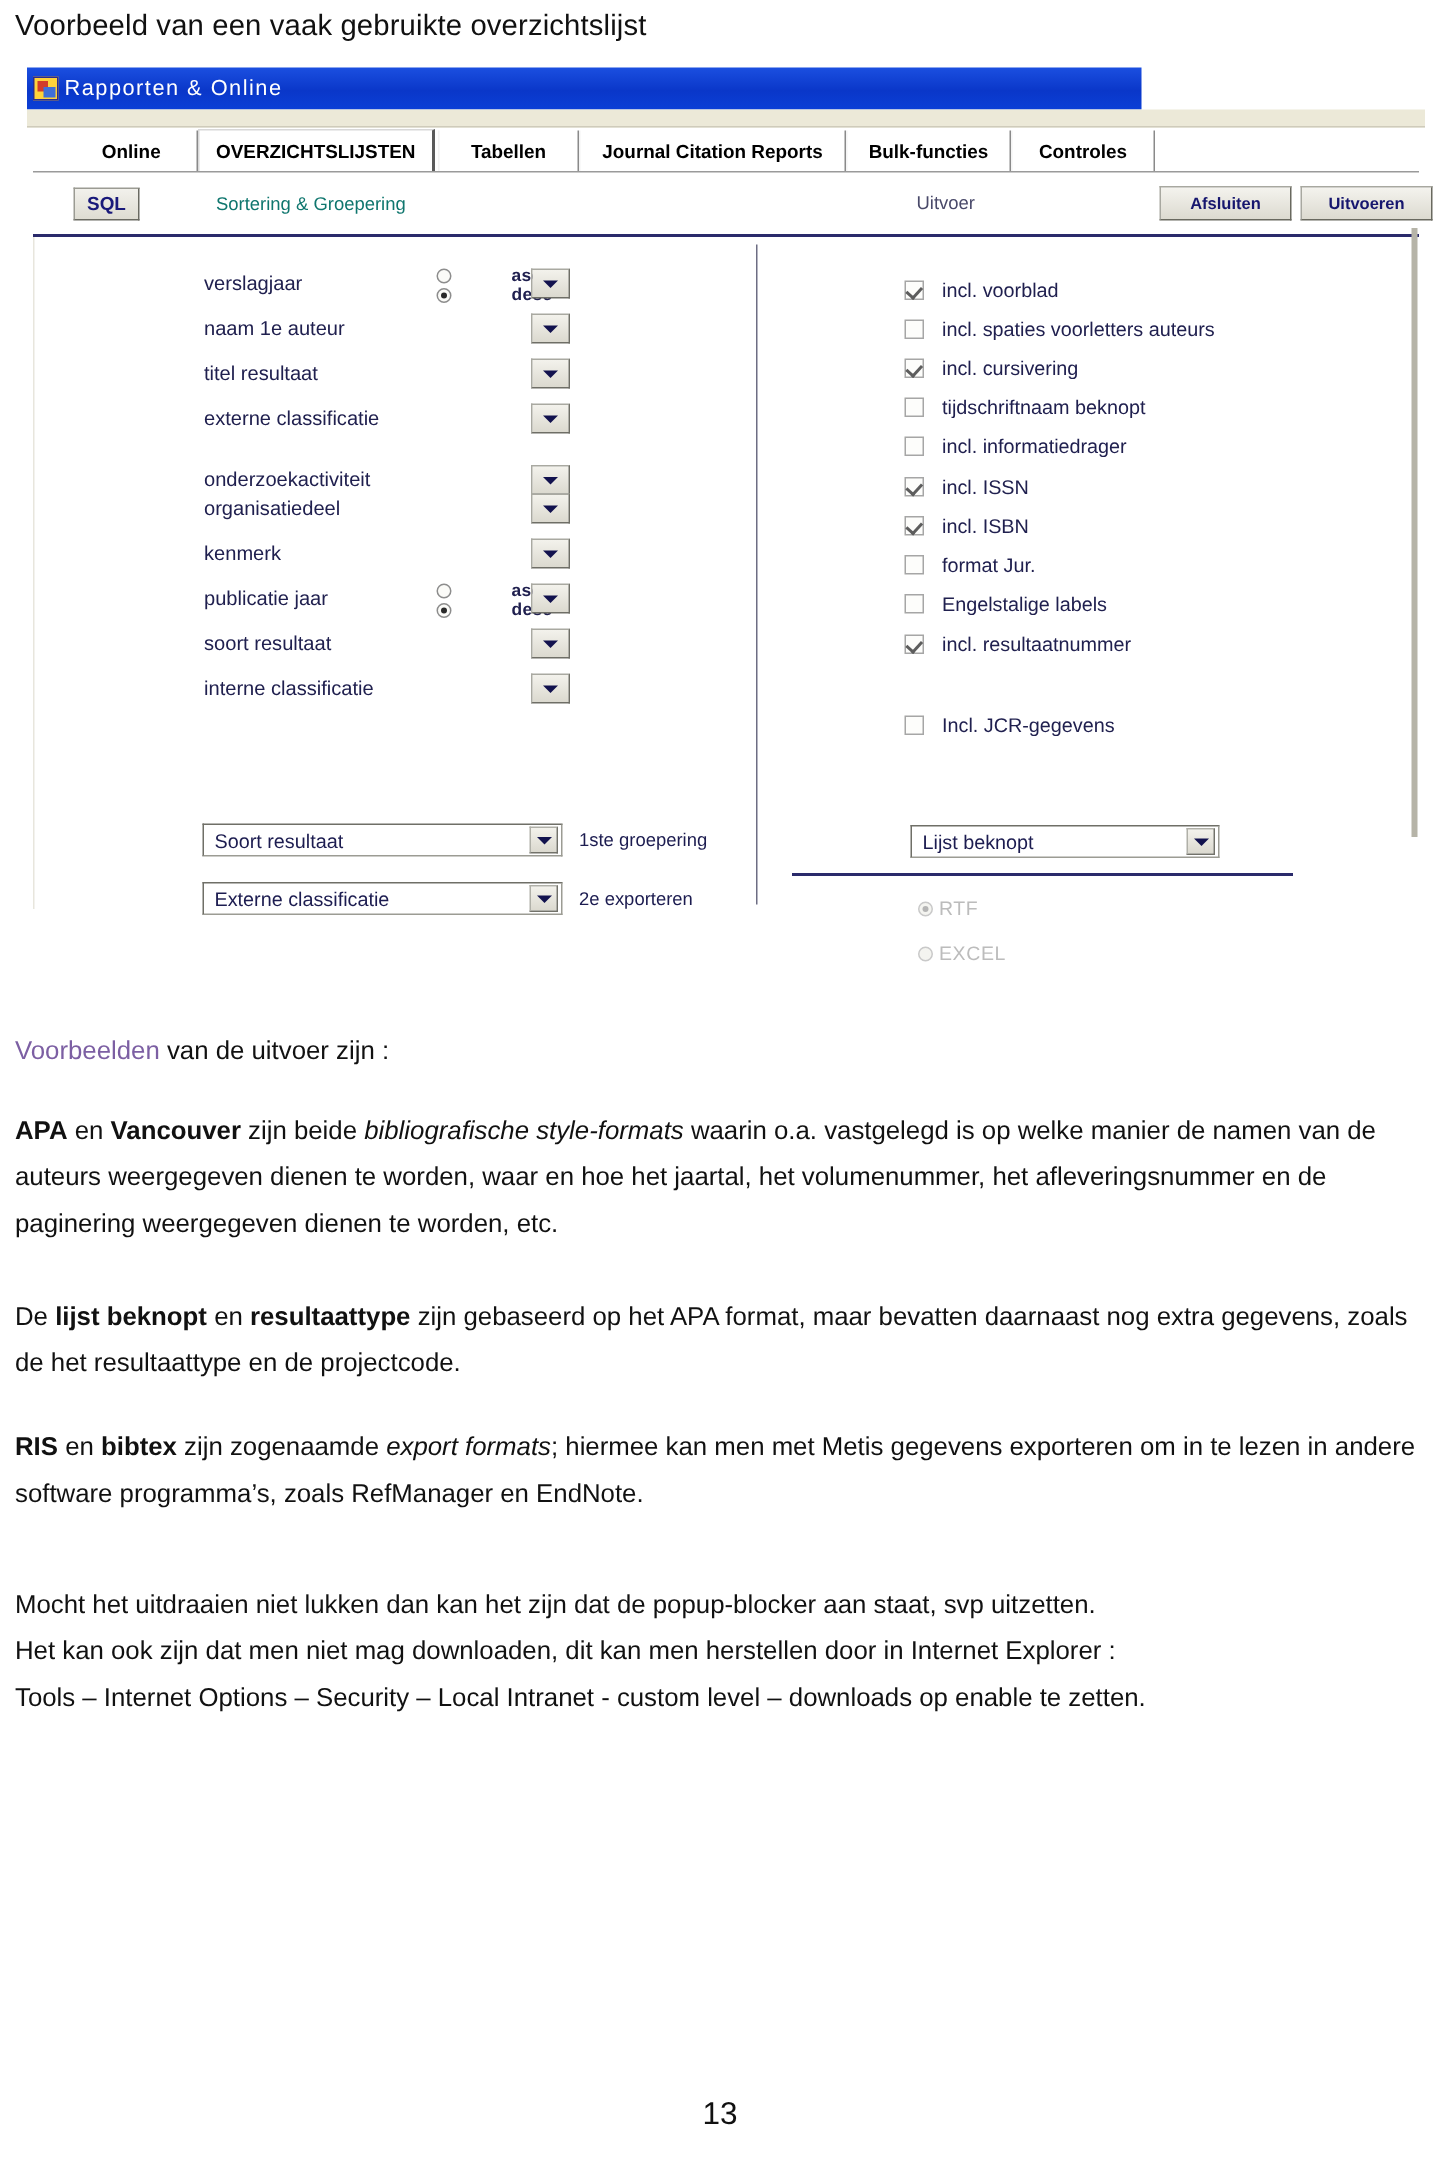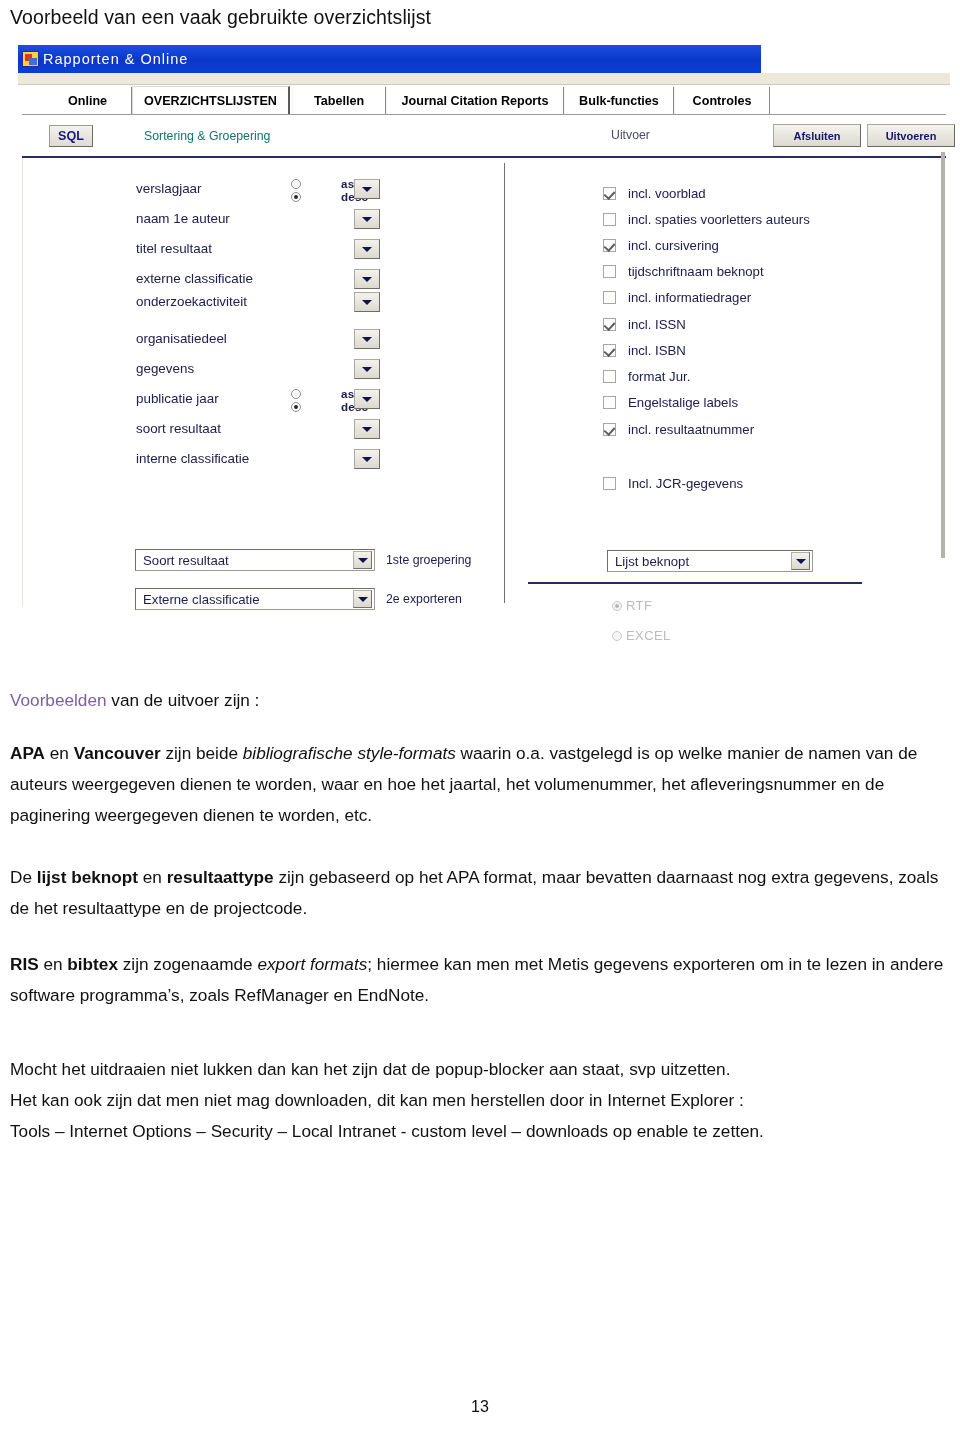--- a/index.html
+++ b/index.html
@@ -208,21 +208,21 @@
   
   .para{
     position:absolute; left:10px; width:942px;
     font-size:17.2px; line-height:31px; color:#111;
   }
   .para .vio{color:#7c5fa3;}
   .para b{font-weight:bold;}
   .para i{font-style:italic;}
   .pageno{
     position:absolute; left:0; top:1398px; width:960px; text-align:center;
-    font-size:16px; color:#111;
+    font-size:21px; color:#111;
   }
 </style>
 </head>
 <body>
 
 <div class="doc-title">Voorbeeld van een vaak gebruikte overzichtslijst</div>
 
 <div class="app">
 
   <div class="app-titlebar">
@@ -284,36 +284,36 @@
         </span>
     </div>
 
     <div class="sort-row" style="top:113px;">
       <span class="sort-label">externe classificatie</span>
       <span class="dropbtn">
           <span class="caret"></span>
         </span>
     </div>
 
-    <div class="sort-row" style="top:136px;">
+    <div class="sort-row" style="top:154px;">
       <span class="sort-label">onderzoekactiviteit</span>
       <span class="dropbtn">
           <span class="caret"></span>
         </span>
     </div>
 
     <div class="sort-row" style="top:173px;">
       <span class="sort-label">organisatiedeel</span>
       <span class="dropbtn">
           <span class="caret"></span>
         </span>
     </div>
 
     <div class="sort-row" style="top:203px;">
-      <span class="sort-label">gegevens</span>
+      <span class="sort-label">kenmerk</span>
       <span class="dropbtn">
           <span class="caret"></span>
         </span>
     </div>
 
     <div class="sort-row" style="top:233px;">
       <span class="sort-label">publicatie jaar</span>
       <span class="radio-pair">
         <span class="rp-line">
             <span class="radio"></span>

